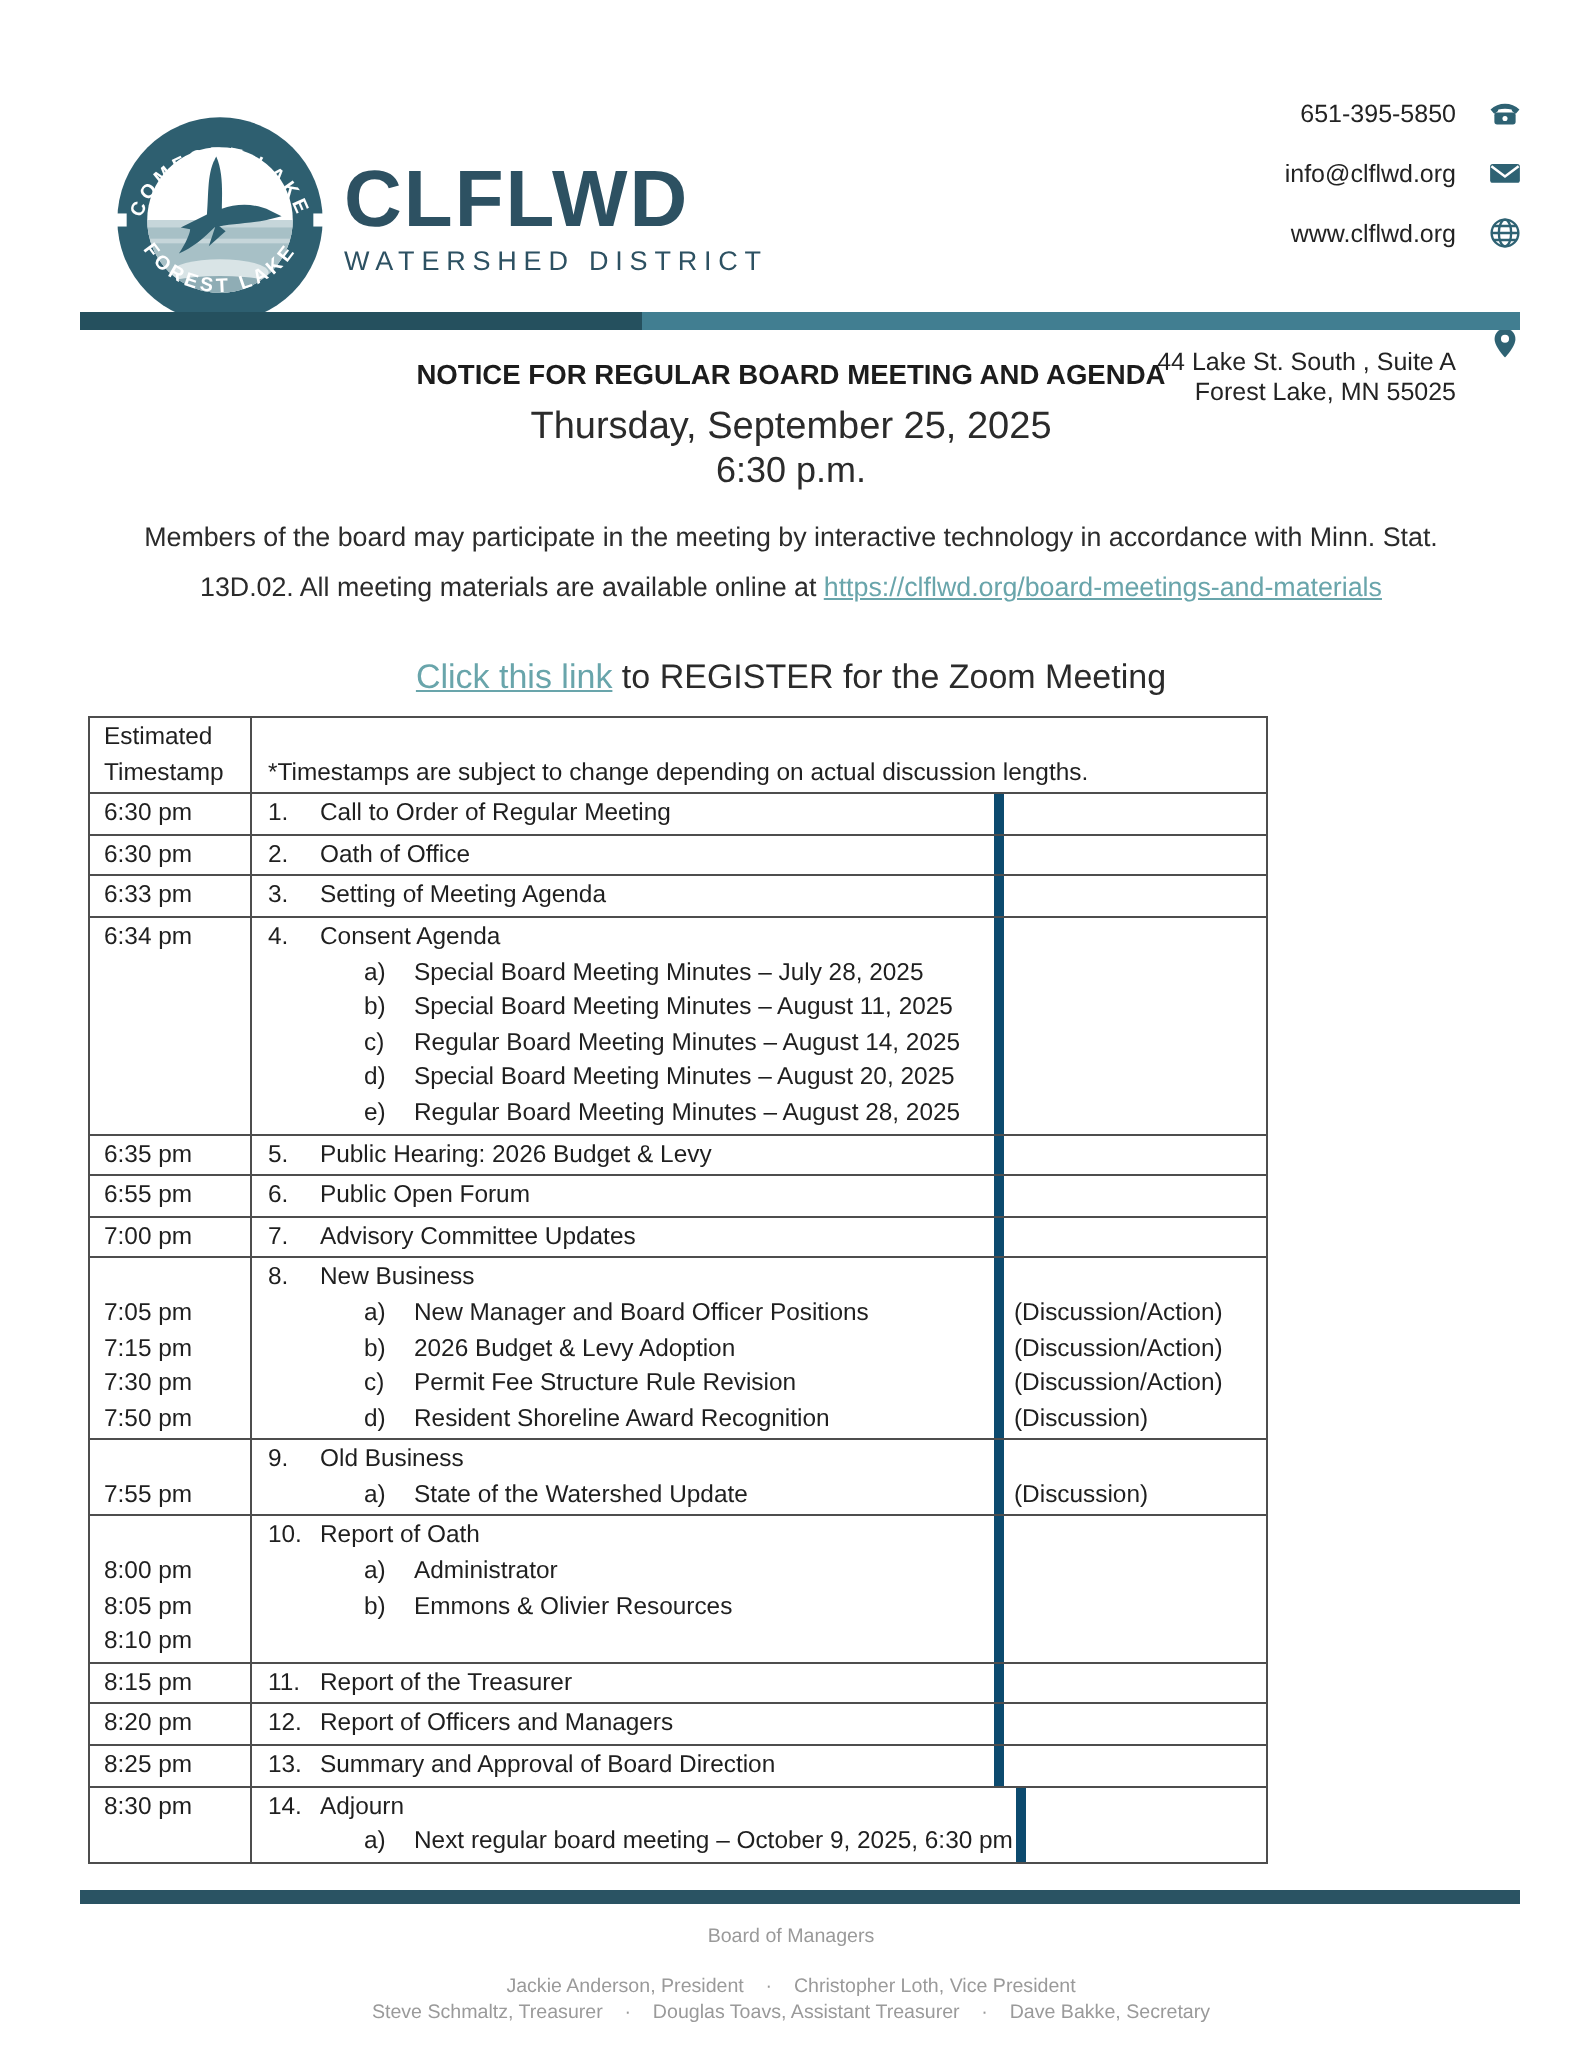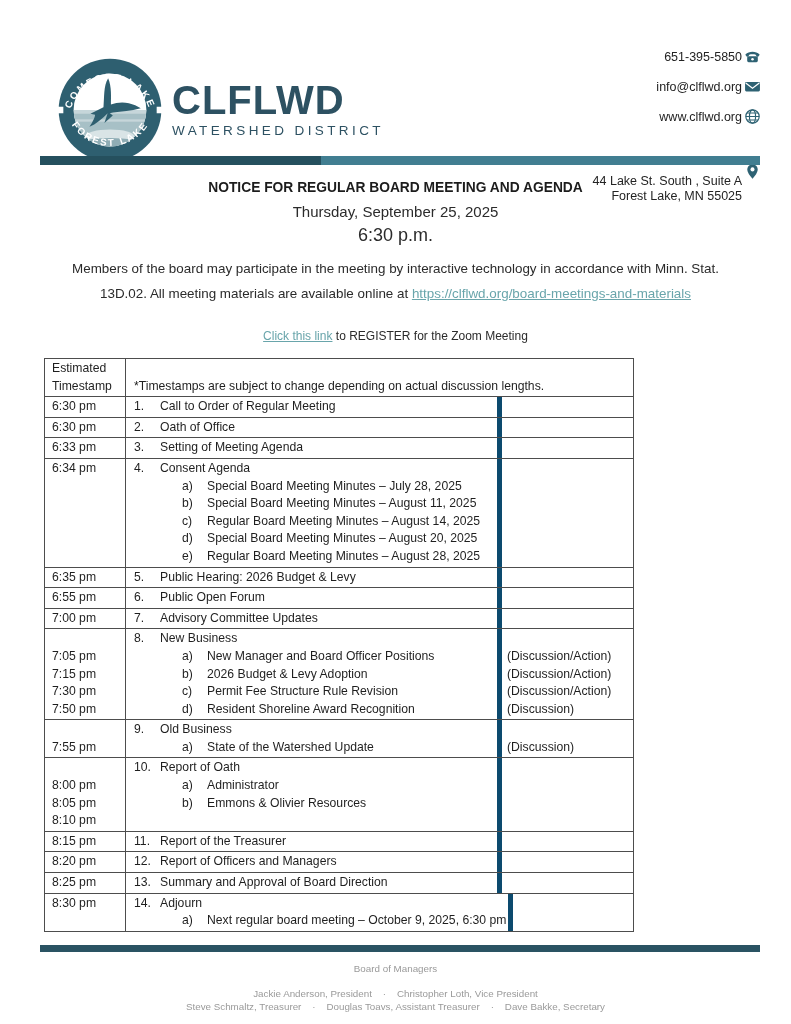--- a/index.html
+++ b/index.html
@@ -6,32 +6,32 @@
   .page{
     position:relative;width:791px;height:1024px;margin:0 auto;background:#ffffff;
     font-family:"Liberation Sans",sans-serif;color:#2b2b2b;overflow:hidden;
   }
   
   .logo{position:absolute;left:54px;top:54px;width:112px;height:112px;}
   .brand{position:absolute;left:172px;top:80px;color:#2d5162;}
   .brand-acronym{font-size:40px;font-weight:bold;letter-spacing:1px;line-height:40px;}
   .brand-subtitle{font-size:13.5px;letter-spacing:3.4px;margin-top:3px;font-weight:500;}
   .contact{position:absolute;right:30px;top:48px;display:flex;flex-direction:column;align-items:flex-end;gap:13px;}
-  .contact-row{display:flex;align-items:center;gap:2px;font-size:12.5px;color:#232323;font-weight:500;}
+  .contact-row{display:flex;align-items:center;gap:16px;font-size:12.5px;color:#232323;font-weight:500;}
   .contact-row .ico{width:17px;height:17px;flex:0 0 auto;display:block;}
   .addr{text-align:right;line-height:15px;margin-top:36px;}
   .divider{position:absolute;left:40px;top:156px;width:720px;height:9px;
     background:linear-gradient(90deg,#25505e 0%,#25505e 39%,#417e91 39%,#417e91 100%);}
   
   .notice-title{position:absolute;left:0;right:0;top:180px;text-align:center;font-size:13.8px;font-weight:bold;color:#1c1c1c;}
-  .notice-date{position:absolute;left:0;right:0;top:203px;text-align:center;font-size:15px;}
+  .notice-date{position:absolute;left:0;right:0;top:203px;text-align:center;font-size:19px;}
   .notice-time{position:absolute;left:0;right:0;top:225px;text-align:center;font-size:18px;}
   .participation{position:absolute;left:48px;right:48px;top:256px;text-align:center;font-size:13.4px;line-height:25px;color:#2b2b2b;}
   a.doc-link{color:#69a5ab;text-decoration:underline;cursor:pointer;}
-  .zoom-line{position:absolute;left:0;right:0;top:329px;text-align:center;font-size:12px;}
+  .zoom-line{position:absolute;left:0;right:0;top:329px;text-align:center;font-size:17px;}
   
   .agenda{position:absolute;left:44px;top:358px;width:590px;border:1px solid #4d4d4d;font-size:12.2px;color:#1f1f1f;box-sizing:border-box;}
   .a-row{display:grid;grid-template-columns:81px 1fr 136px;border-top:1px solid #4d4d4d;}
   .a-row.hdr{grid-template-columns:81px 1fr;border-top:none;}
   .cell{box-sizing:border-box;}
   .c-time{border-right:1px solid #4d4d4d;padding:1px 2px 1px 7px;}
   .c-item{padding:1px 2px 1px 8px;}
   .c-action{border-left:5px solid #0c4a6e;padding:1px 2px 1px 5px;font-weight:normal;white-space:nowrap;}
   .hdr .c-note{display:flex;align-items:flex-end;padding:1px 2px 1px 8px;}
   .line{line-height:17.6px;height:17.6px;white-space:nowrap;overflow:visible;}

